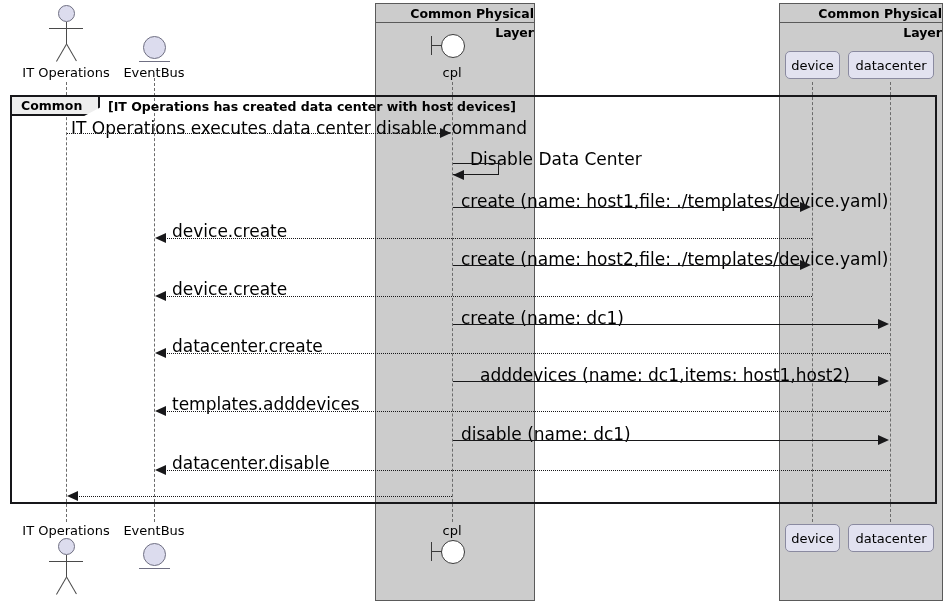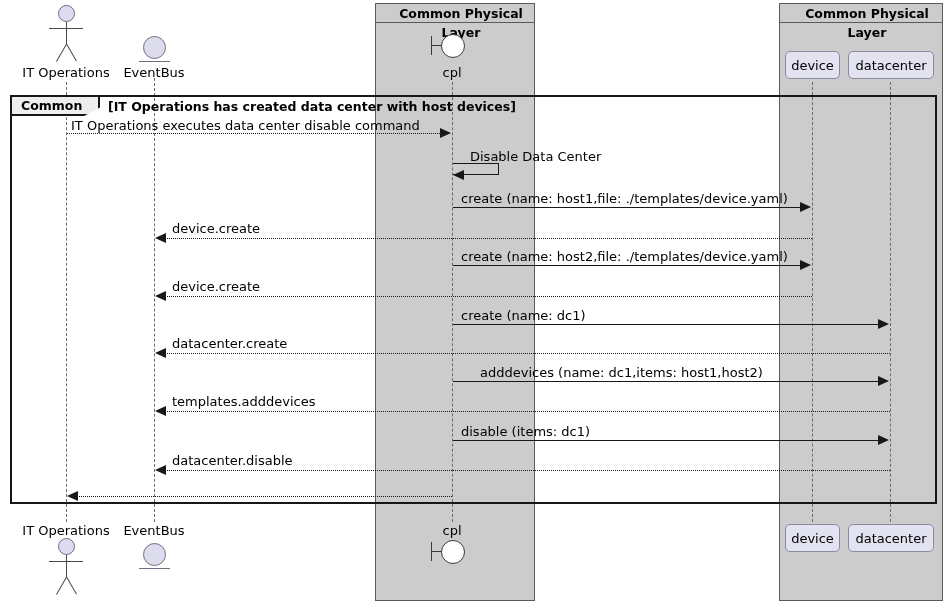--- a/index.html
+++ b/index.html
@@ -25,21 +25,21 @@
     border: 1px solid #5a5a5a;
     box-sizing: border-box;
   }
   .pbox-title {
     position: absolute;
     left: 0;
     right: 0;
     top: 0;
     height: 19px;
     line-height: 19px;
-    text-align: center;
+    text-align: right;
     padding-left: 12px;
     font-size: 12.5px;
     font-weight: bold;
     color: #000000;
     box-sizing: border-box;
     border-bottom: 1px solid #5a5a5a;
   }
 
   
   .lifeline {
@@ -191,21 +191,21 @@
   
   .arrow-left-barb {
     position: absolute;
     width: 0; height: 0;
     border-top: 5px solid transparent;
     border-bottom: 5px solid transparent;
     border-right: 11px solid #18181a;
   }
   .msg-label {
     position: absolute;
-    font-size: 13px;
+    font-size: 17px;
     color: #000000;
     white-space: nowrap;
     text-align: right;
   }
 
   
   .self-box {
     position: absolute;
     border: 1px solid #18181a;
     border-left: none;
@@ -301,21 +301,21 @@
   <div class="arrow-left-barb" style="left:155px; top:348px;"></div>
 
   <div class="msg-label" style="left:480px; top:365px;">adddevices (name: dc1,items: host1,host2)</div>
   <div class="msg-line-solid" style="left:453px; top:381px; width:426px;"></div>
   <div class="arrow-right" style="left:878px; top:376px;"></div>
 
   <div class="msg-label" style="left:172px; top:394px;">templates.adddevices</div>
   <div class="msg-line-dotted" style="left:160px; top:411px; width:730px;"></div>
   <div class="arrow-left-barb" style="left:155px; top:406px;"></div>
 
-  <div class="msg-label" style="left:461px; top:424px;">disable (items: dc1)</div>
+  <div class="msg-label" style="left:461px; top:424px;">disable (name: dc1)</div>
   <div class="msg-line-solid" style="left:453px; top:440px; width:426px;"></div>
   <div class="arrow-right" style="left:878px; top:435px;"></div>
 
   <div class="msg-label" style="left:172px; top:453px;">datacenter.disable</div>
   <div class="msg-line-dotted" style="left:160px; top:470px; width:730px;"></div>
   <div class="arrow-left-barb" style="left:155px; top:465px;"></div>
 
   <div class="msg-line-dotted" style="left:72px; top:496px; width:380px;"></div>
   <div class="arrow-left-barb" style="left:67px; top:491px;"></div>
 

